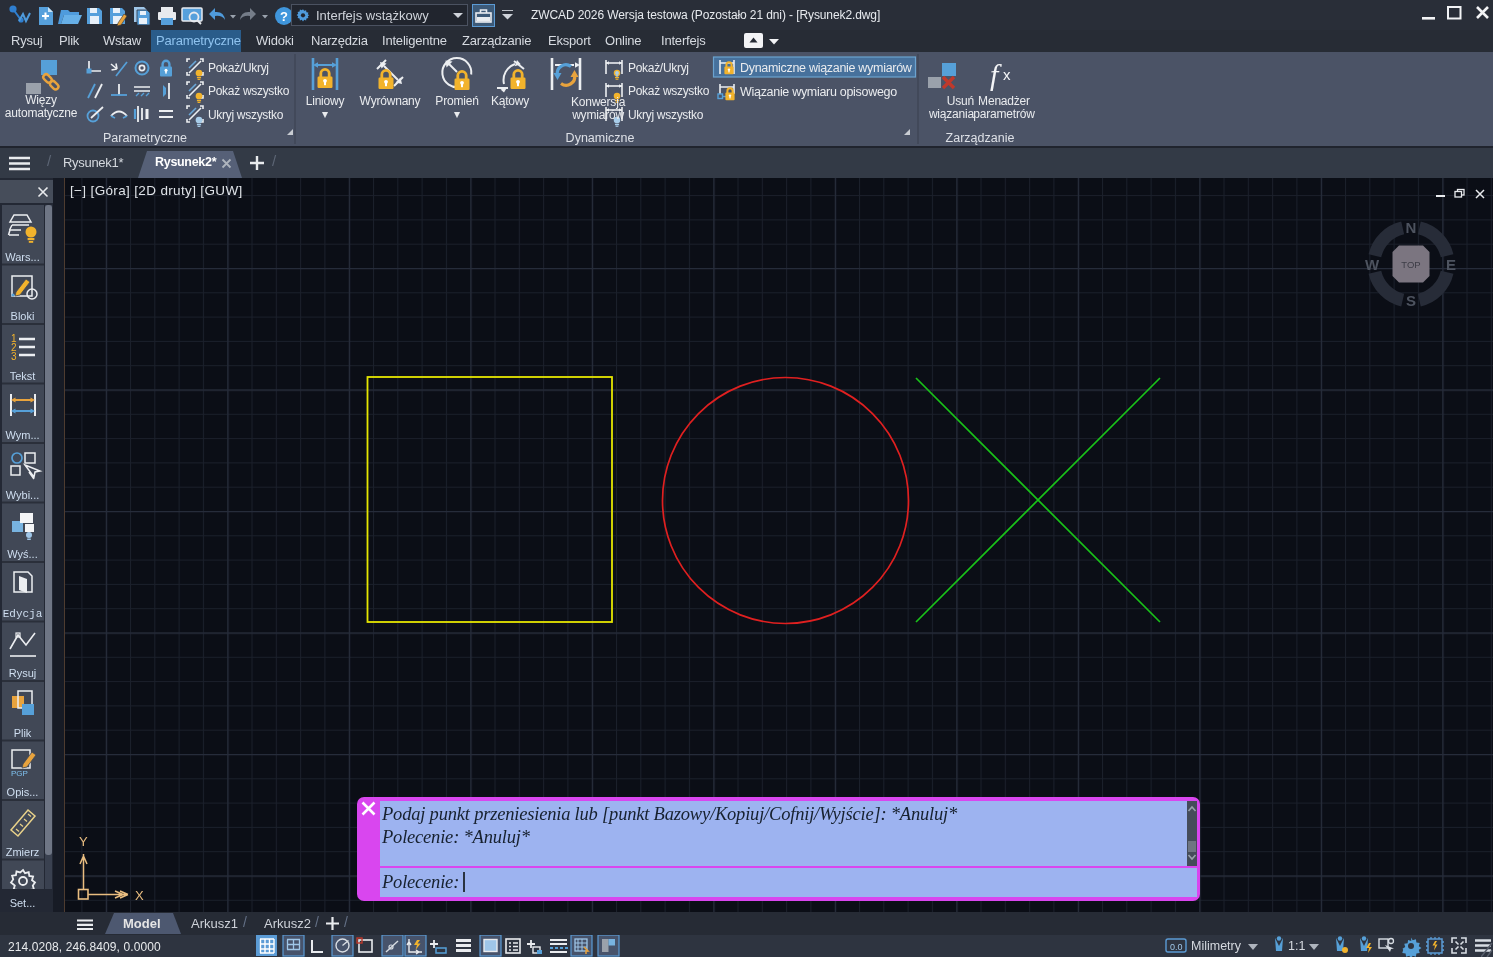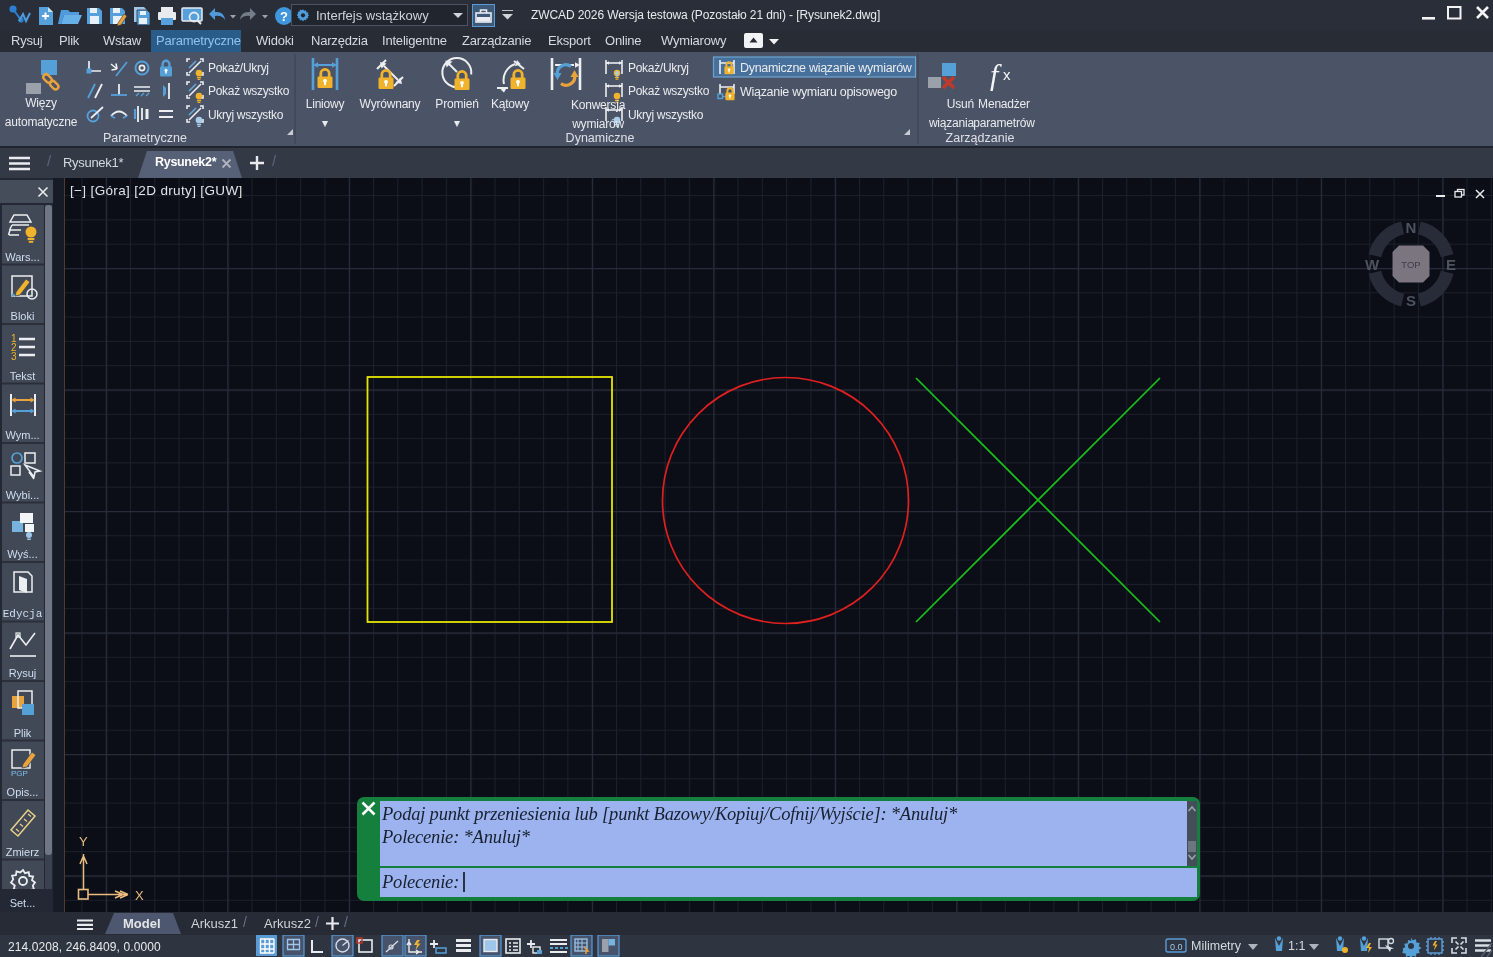--- a/index.html
+++ b/index.html
@@ -10,21 +10,21 @@
   .menubar{left:0;top:30px;width:1493px;height:22px;background:#272c35;}
   .menubar .mi{position:absolute;top:0;height:22px;line-height:21px;color:#d6dae0;font-size:13px;letter-spacing:-0.2px;}
   .ribbon{left:0;top:52px;width:1493px;height:94px;background:#4b5366;}
   .ribbonline{left:0;top:146px;width:1493px;height:2px;background:#20242e;}
   .tabrow{left:0;top:148px;width:1493px;height:30px;background:#333a46;}
   .main{left:0;top:178px;width:1493px;height:734px;background:#10131c;}
   .bottabs{left:0;top:912px;width:1493px;height:23px;background:#262b35;}
   .statusbar{left:0;top:935px;width:1493px;height:22px;background:#2e3440;}
   .glabel{position:absolute;top:79px;font-size:12.5px;color:#dde0e6;text-align:center;}
   .ribtext{position:absolute;color:#e9ebee;font-size:12px;letter-spacing:-0.3px;}
-  .biglabel{position:absolute;color:#e9ebee;font-size:12px;letter-spacing:-0.2px;text-align:center;line-height:19px;}
+  .biglabel{position:absolute;color:#e9ebee;font-size:12px;letter-spacing:-0.2px;text-align:center;line-height:13px;}
   .sbl{left:0;width:45px;text-align:center;font-size:11px;color:#cfdef0;}
   .cmdtext{font-style:italic;font-size:18.5px;letter-spacing:-0.2px;color:#17212f;white-space:pre;}
 </style>
 </head>
 <body>
 <div id="app">
   <div class="abs titlebar" id="titlebar">
     <svg class="abs" style="left:6px;top:4px" width="290" height="24" viewBox="0 0 290 24">
 
       <circle cx="7" cy="5" r="3.6" fill="#2f7fd0"></circle>
@@ -104,21 +104,21 @@
     <div class="mi" style="left:59px;">Plik</div>
     <div class="mi" style="left:103px;">Wstaw</div>
     <div class="abs" style="left:151px;top:0;width:90px;height:22px;background:#2a5c8a;"></div>
     <div class="mi" style="left:156px;color:#8ec2ee;">Parametryczne</div>
     <div class="mi" style="left:256px;">Widoki</div>
     <div class="mi" style="left:311px;">Narzędzia</div>
     <div class="mi" style="left:382px;">Inteligentne</div>
     <div class="mi" style="left:462px;">Zarządzanie</div>
     <div class="mi" style="left:548px;">Eksport</div>
     <div class="mi" style="left:605px;">Online</div>
-    <div class="mi" style="left:661px;">Wymiarowy</div>
+    <div class="mi" style="left:661px;">Interfejs</div>
     <svg class="abs" style="left:744px;top:3px" width="40" height="17" viewBox="0 0 40 17">
       <rect x="0" y="0" width="19" height="15" rx="2" fill="#f2f3f5"></rect>
       <path d="M5.5 9.5 l4 -5 l4 5 z" fill="#262b35"></path>
       <path d="M25 6 l5 5.5 l5 -5.5 z" fill="#f2f3f5"></path>
     </svg>
   </div>
   <div class="abs ribbon" id="ribbon">
     <svg class="abs" style="left:0;top:0" width="1493" height="94" viewBox="0 0 1493 94">
       <defs>
         <g id="lock">
@@ -510,21 +510,21 @@
       <div class="abs sbl" style="top:311px;">Wybi...</div>
       <div class="abs sbl" style="top:370px;">Wyś...</div>
       <div class="abs sbl" style="top:430px;font-family:Liberation Mono, monospace;">Edycja</div>
       <div class="abs sbl" style="top:489px;">Rysuj</div>
       <div class="abs sbl" style="top:549px;">Plik</div>
       <div class="abs sbl" style="top:608px;">Opis...</div>
       <div class="abs sbl" style="top:668px;">Zmierz</div>
       <div class="abs sbl" style="top:719px;">Set...</div>
     </div>
 
-    <div class="abs" id="cmdbox" style="left:357px;top:619px;width:843px;height:104px;background:#15803d;border-radius:7px;font-family:'Liberation Serif',serif;">
+    <div class="abs" id="cmdbox" style="left:357px;top:619px;width:843px;height:104px;background:#d946ef;border-radius:7px;font-family:'Liberation Serif',serif;">
       <svg class="abs" style="left:4px;top:4px" width="16" height="16">
           <path d="M1.5 1.5 l12 12 M13.5 1.5 l-12 12" stroke="#fff" stroke-width="2.6"></path>
         </svg>
       <div class="abs" style="left:23px;top:4px;width:807px;height:65px;background:#9db3f0;"></div>
       <div class="abs" style="left:830px;top:4px;width:10px;height:65px;background:#454c5a;"></div>
       <svg class="abs" style="left:830px;top:8px" width="10" height="10">
           <path d="M1.5 6 l3.5 -4 l3.5 4" fill="none" stroke="#9aa2ad" stroke-width="1.6"></path>
         </svg>
       <svg class="abs" style="left:830px;top:56px" width="10" height="10">
           <path d="M1.5 2 l3.5 4 l3.5 -4" fill="none" stroke="#9aa2ad" stroke-width="1.6"></path>

